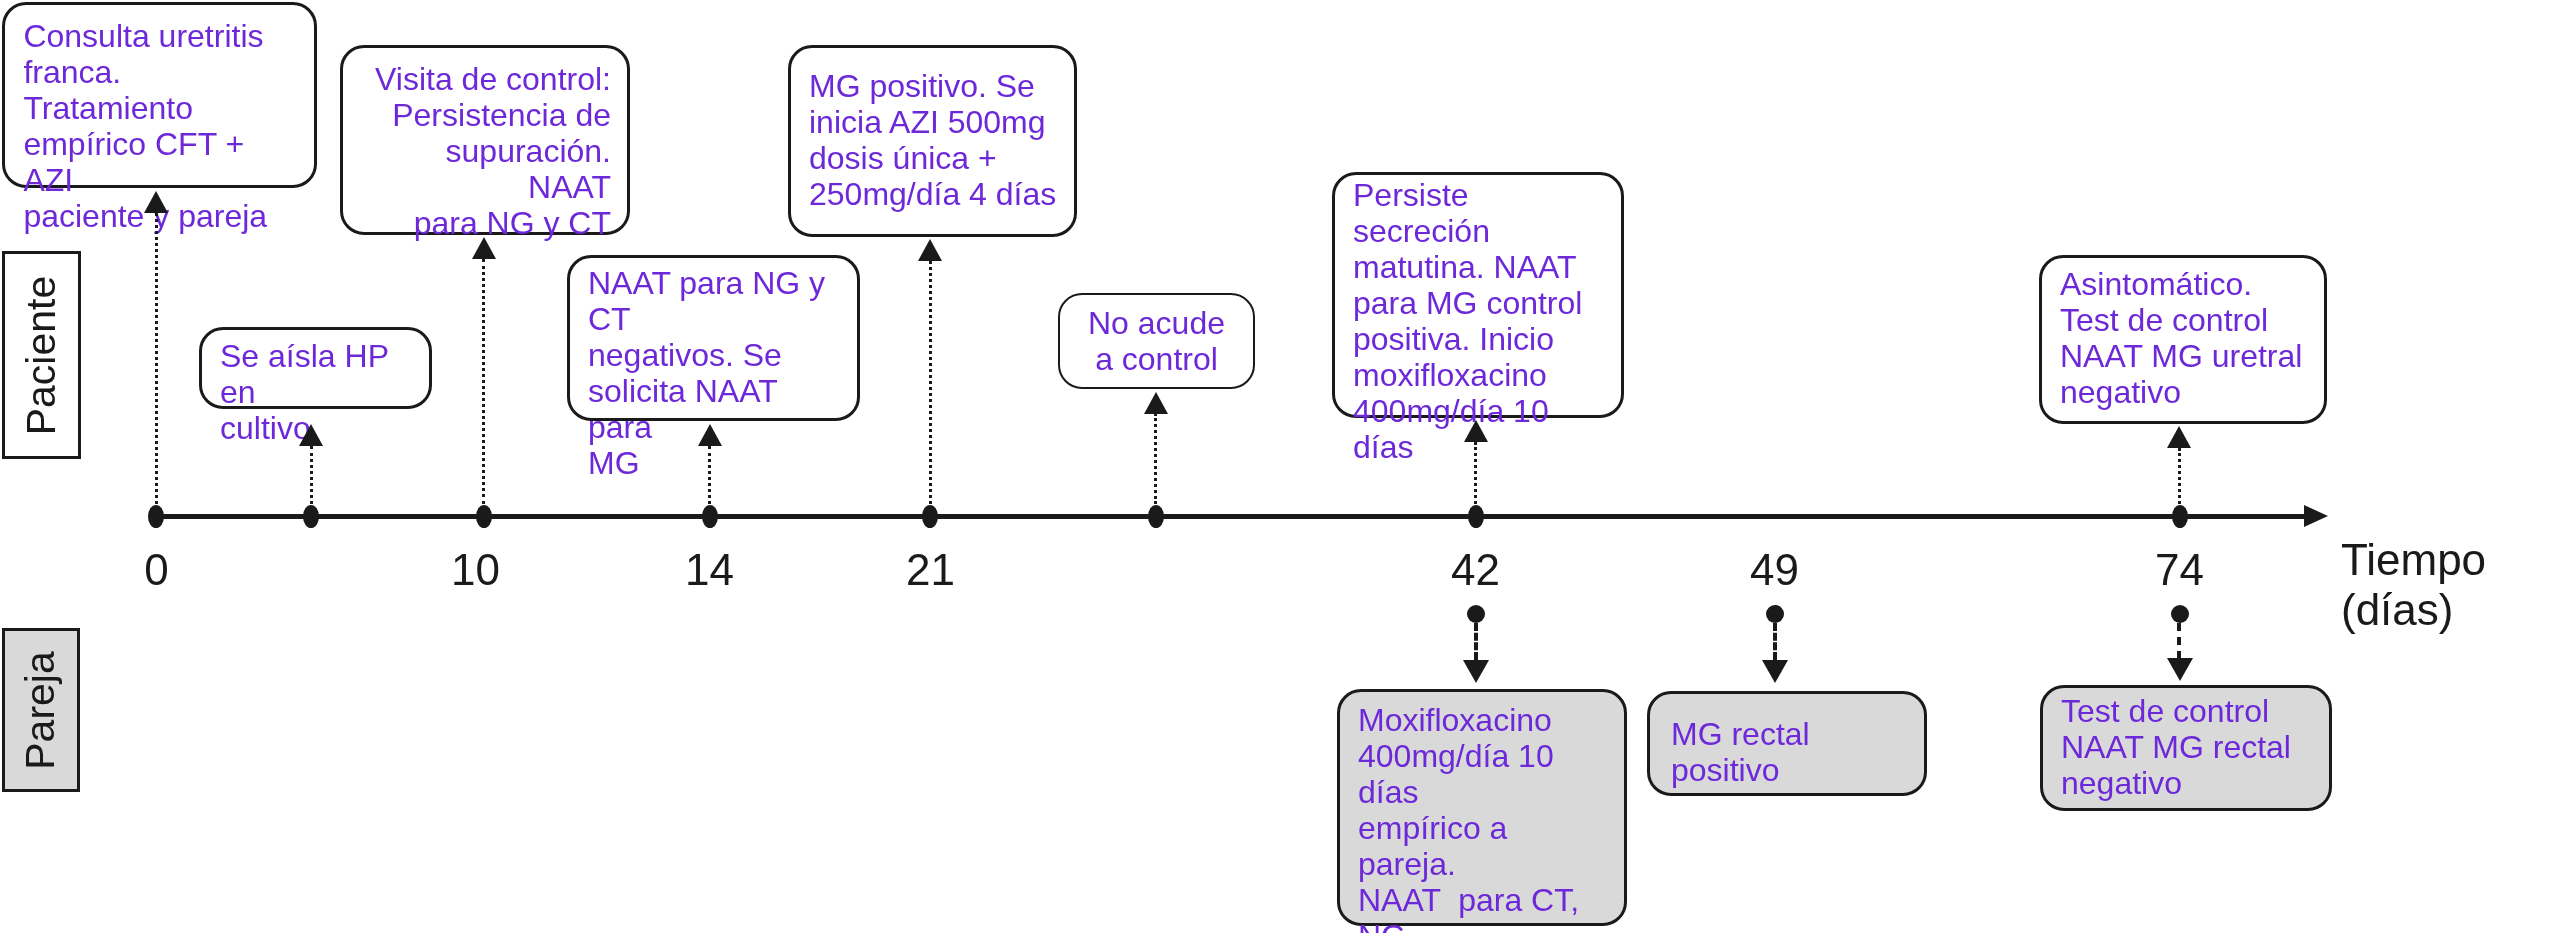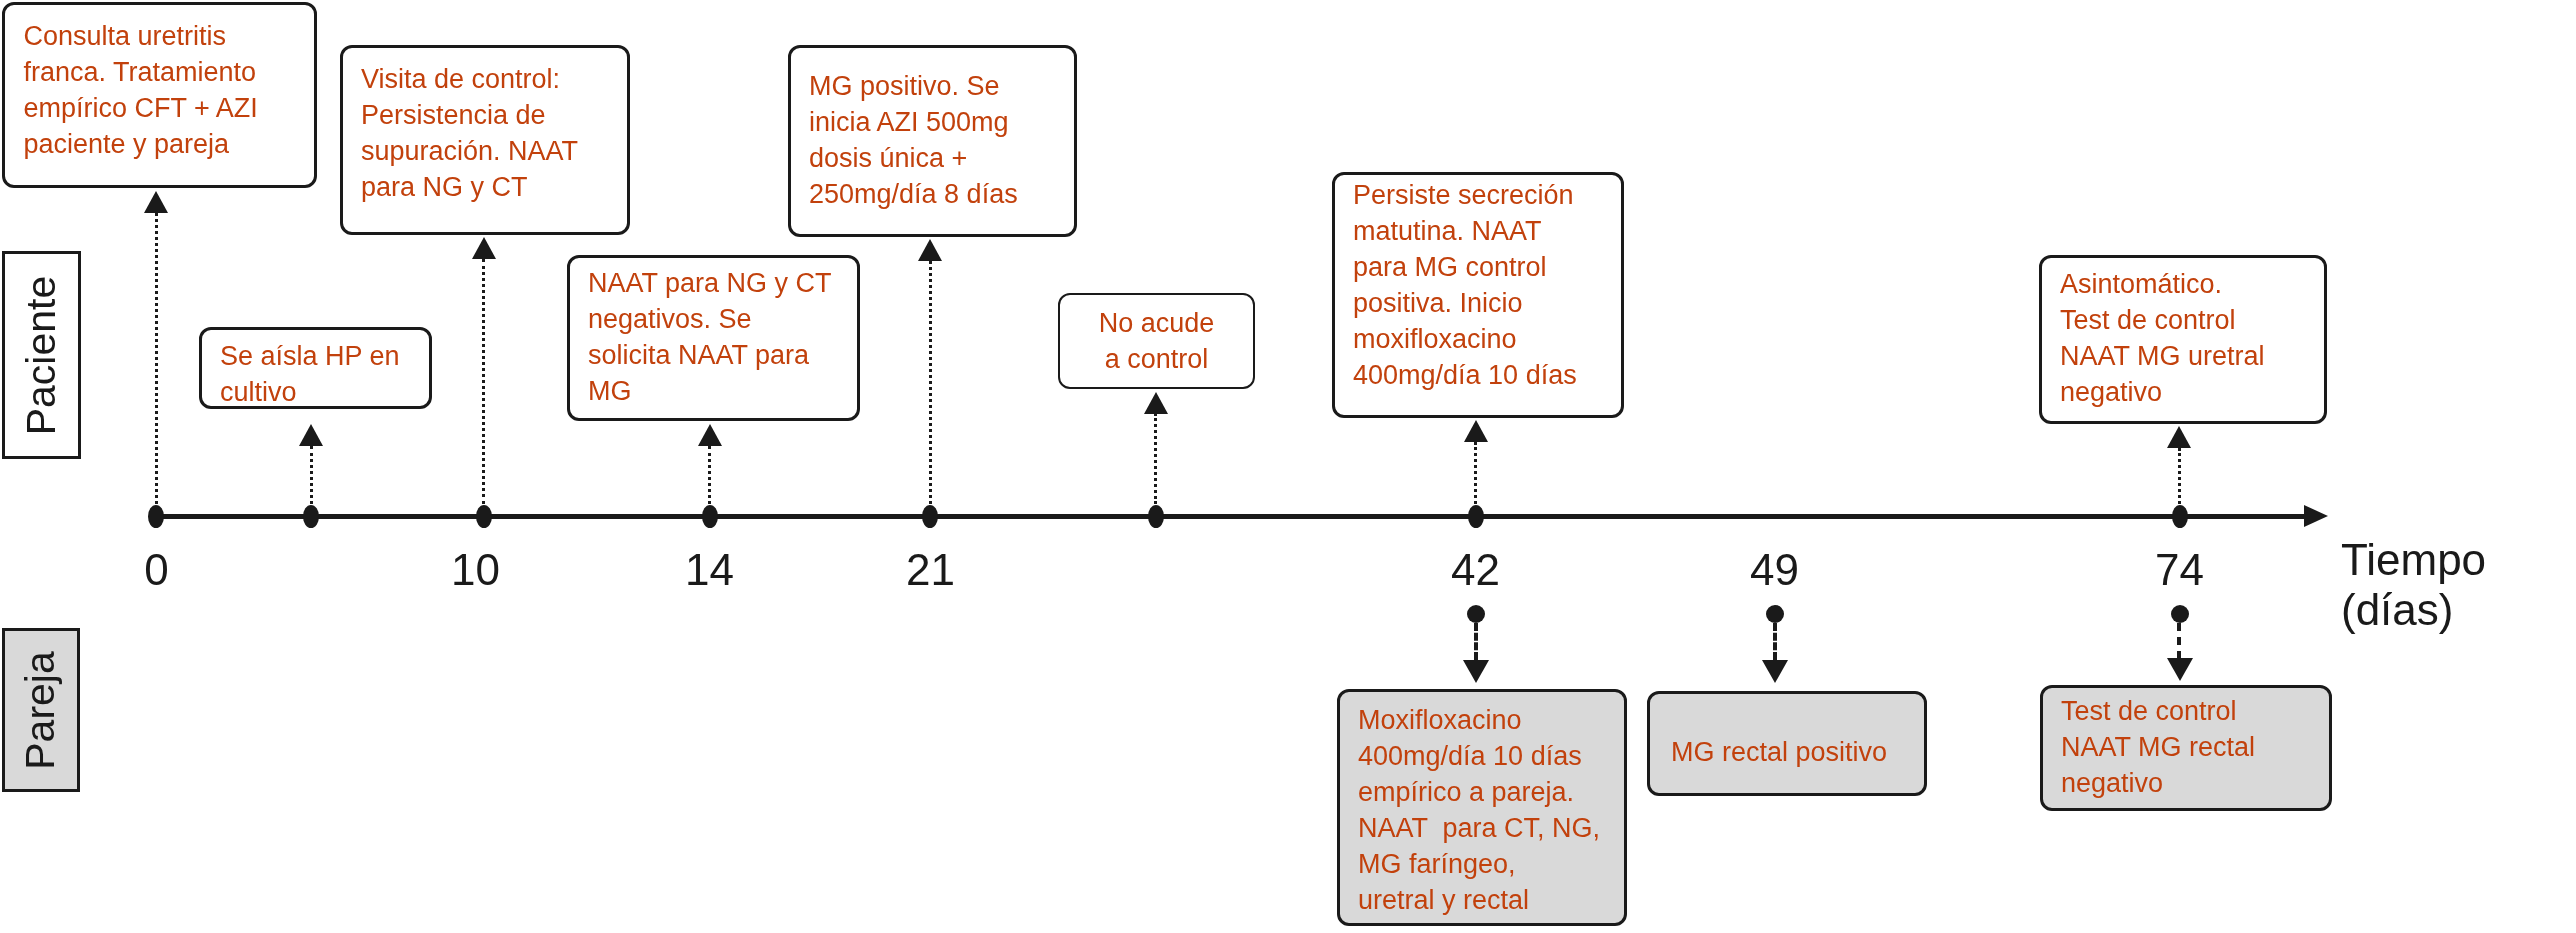--- a/index.html
+++ b/index.html
@@ -1,23 +1,23 @@
 <!DOCTYPE html>
 <html style="font-size:13px"><head>
 <meta charset="utf-8">
 <style>
   html,body{margin:0;padding:0;background:#ffffff;}
   #canvas{
     position:relative;width:2576px;height:934px;background:#ffffff;
     font-family:"Liberation Sans","DejaVu Sans",sans-serif;color:#1a1a1a;overflow:hidden;
   }
   .pbox,.gbox{
-    position:absolute;box-sizing:border-box;border:3.2px solid #1a1a1a;border-radius:12px;
-    font-size:27px;line-height:36px;white-space:pre-wrap;padding:13px 16px 8px 18px;
-    color:#c2410c;letter-spacing:0px;
+    position:absolute;box-sizing:border-box;border:3.2px solid #1a1a1a;border-radius:24px;
+    font-size:32px;line-height:36px;white-space:pre-wrap;padding:13px 16px 8px 18px;
+    color:#6d28d9;letter-spacing:0px;
   }
   .pbox{background:#ffffff;}
   .gbox{background:#d9d9d9;}
   .center-text{display:flex;align-items:center;justify-content:center;text-align:center;padding:0;}
   .vcenter-text{display:flex;align-items:center;padding:16px 0 0 21px;}
   .lane{
     position:absolute;box-sizing:border-box;border:3.2px solid #1a1a1a;
     display:flex;align-items:center;justify-content:center;
   }
   .lane span{transform:rotate(-90deg);white-space:nowrap;font-size:41px;}
@@ -43,32 +43,32 @@
   <div class="lane" style="left:1.6px;top:628px;width:78px;height:164px;background:#d9d9d9;">
     <span>Pareja</span>
   </div>
 
   <div class="pbox" style="left:2.4px;top:2.4px;width:315px;height:186px;">Consulta uretritis
 franca. Tratamiento
 empírico CFT + AZI
 paciente y pareja</div>
   <div class="pbox" style="left:199px;top:327px;width:233px;height:82px;padding-top:8px;">Se aísla HP en
 cultivo</div>
-  <div class="pbox" style="left:340px;top:45px;width:290px;height:190px;">Visita de control:
+  <div class="pbox" style="left:340px;top:45px;width:290px;height:190px;text-align:right;">Visita de control:
 Persistencia de
 supuración. NAAT
 para NG y CT</div>
   <div class="pbox" style="left:567px;top:255px;width:293px;height:166px;padding-top:6.5px;">NAAT para NG y CT
 negativos. Se
 solicita NAAT para
 MG</div>
   <div class="pbox" style="left:788px;top:45px;width:289px;height:192px;padding-top:19.5px;">MG positivo. Se
 inicia AZI 500mg
 dosis única +
-250mg/día 8 días</div>
+250mg/día 4 días</div>
   <div class="pbox center-text" style="left:1058px;top:293px;width:197px;height:96px;border-width:2.4px;">No acude
 a control</div>
   <div class="pbox" style="left:1332px;top:172px;width:292px;height:246px;padding-top:2px;">Persiste secreción
 matutina. NAAT
 para MG control
 positiva. Inicio
 moxifloxacino
 400mg/día 10 días</div>
   <div class="pbox" style="left:2039px;top:255px;width:288px;height:169px;padding-top:8px;">Asintomático.
 Test de control

